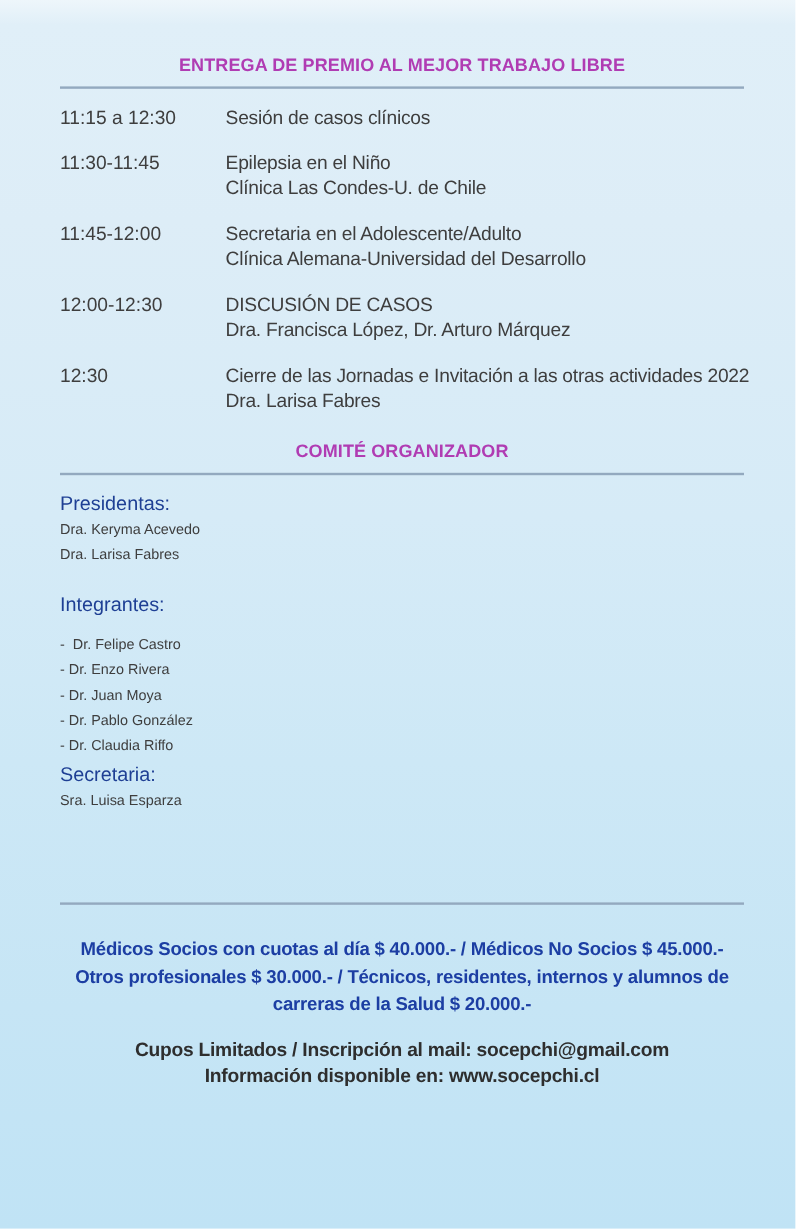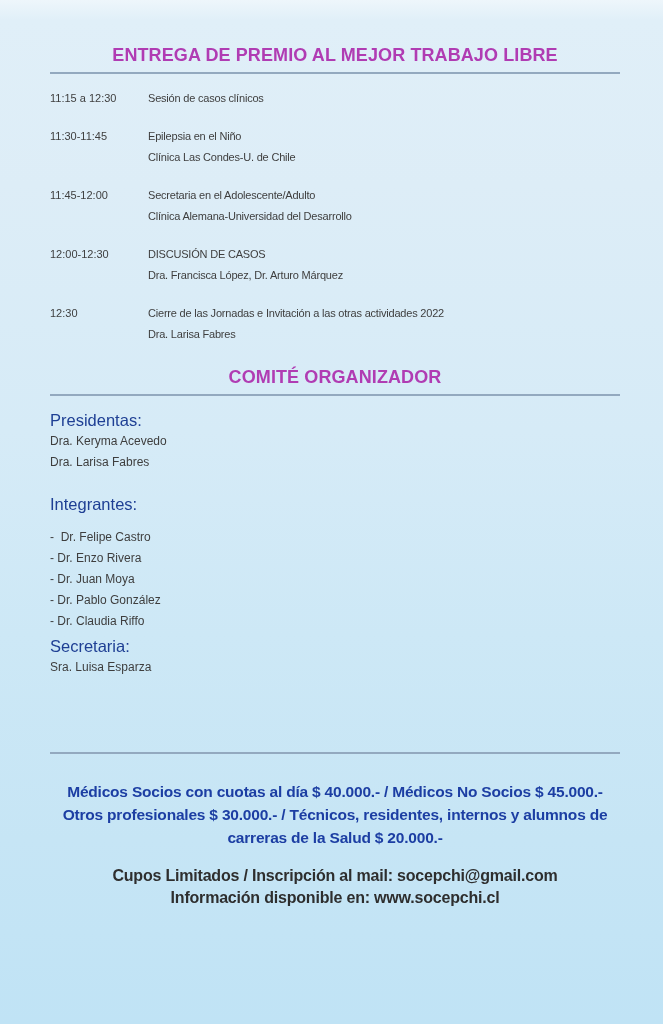--- a/index.html
+++ b/index.html
@@ -20,53 +20,54 @@
       #d6ebf7 42%,
       #cde8f6 62%,
       #c6e5f5 82%,
       #c0e3f5 100%);
   }
   .content {
     padding: 45px 43px 0 50px;
   }
   .section-title {
     text-align: center;
-    font-size: 18px;
+    font-size: 15px;
     line-height: 20px;
     font-weight: bold;
     color: #b03cb3;
     letter-spacing: 0.1px;
   }
   .divider {
     height: 2px;
     background: #93a9bf;
     margin-top: 7px;
   }
   .schedule {
     margin-top: 14px;
     color: #3e3e3e;
-    font-size: 11px;
+    font-size: 16px;
   }
   .sched-row {
     display: flex;
     margin-bottom: 17px;
   }
   .sched-time {
     width: 98px;
     flex: 0 0 98px;
     line-height: 21px;
     white-space: nowrap;
   }
   .sched-desc {
     flex: 1;
     line-height: 21px;
   }
   .sched-line {
     white-space: nowrap;
     letter-spacing: -0.2px;
+    margin-left: 40px;
   }
   .sched-line:empty { display: none; }
   .committee-heading {
     margin-top: 22px;
   }
   .label-blue {
     color: #1e3f94;
     font-weight: normal;
     font-size: 16.5px;
     line-height: 21px;

